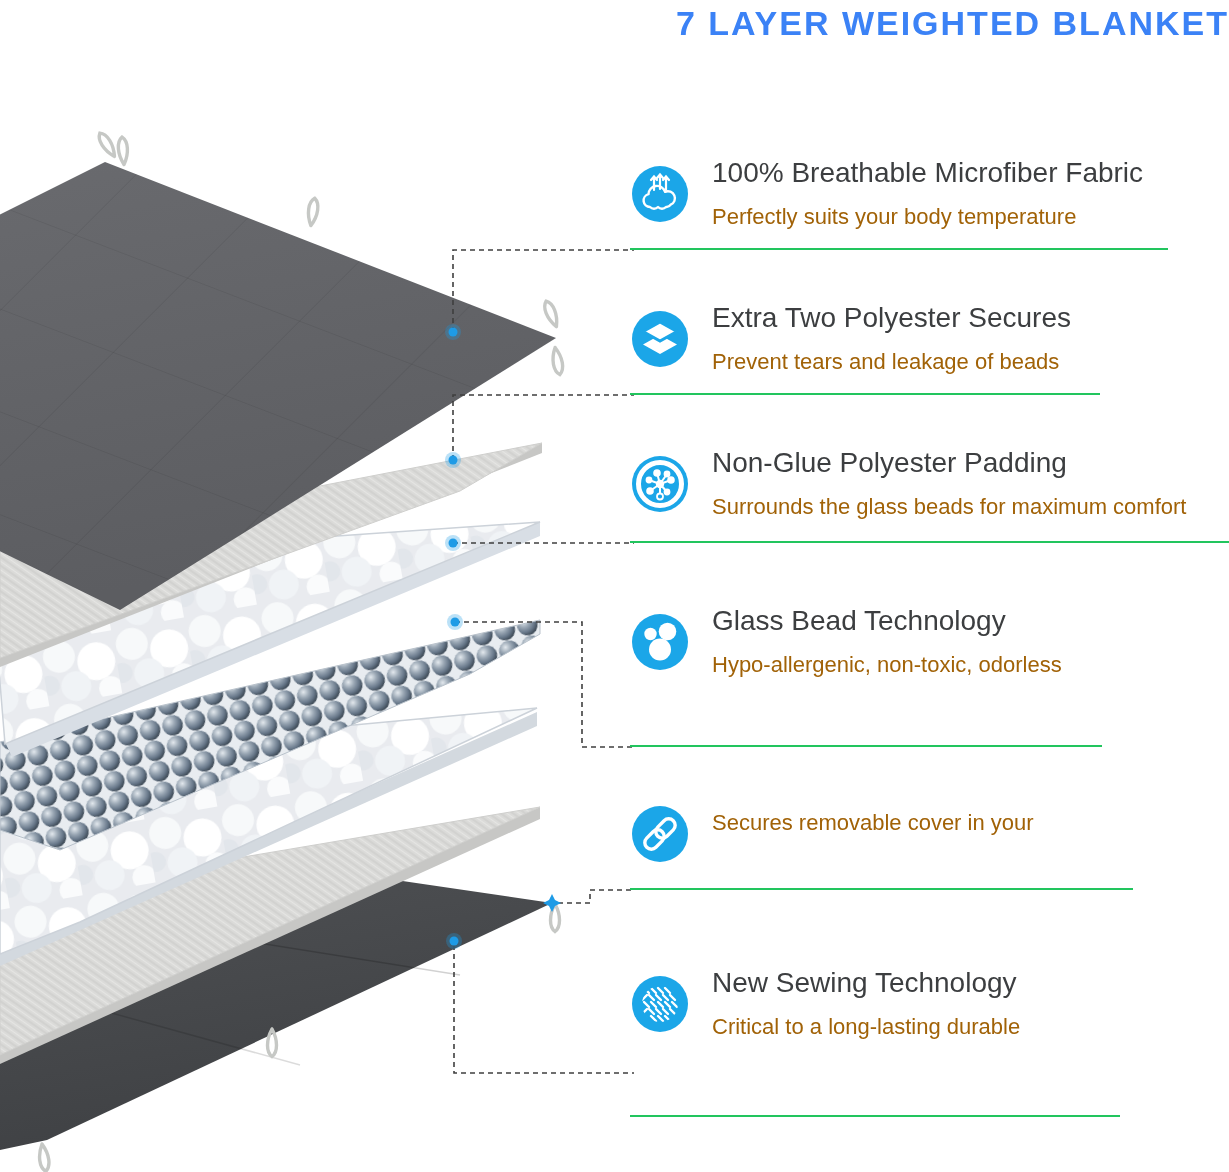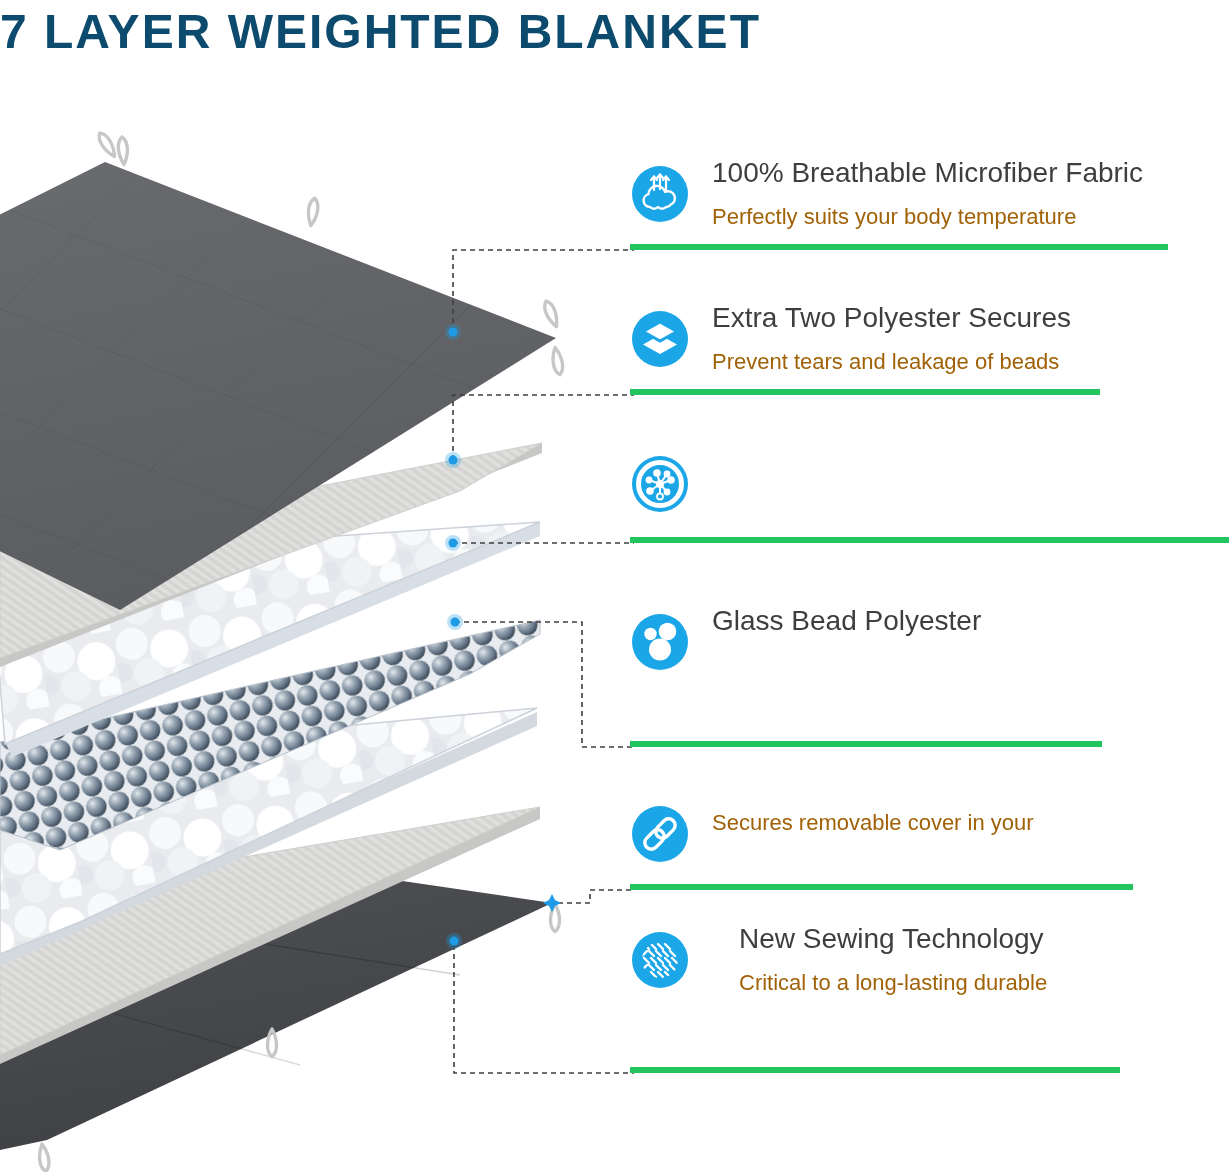--- a/index.html
+++ b/index.html
@@ -1,41 +1,41 @@
 <!DOCTYPE html>
 <html><head>
 <meta charset="utf-8">
 <style>
   html,body{margin:0;padding:0;}
   body{
     width:1229px;height:1172px;position:relative;background:#ffffff;
     font-family:"Liberation Sans","DejaVu Sans",sans-serif;overflow:hidden;
   }
   .page-title{
-    position:absolute;top:4px;left:0;width:1229px;text-align:left;
-    font-size:48px;font-weight:700;letter-spacing:2px;color:#0c4a6e;
+    position:absolute;top:4px;left:0;width:1229px;text-align:right;
+    font-size:34px;font-weight:700;letter-spacing:2px;color:#3b82f6;
     white-space:nowrap;
   }
   .illustration-svg{position:absolute;top:0;left:0;}
   .feature{
     position:absolute;left:630px;display:flex;align-items:flex-start;
-    border-bottom:6px solid #22c55e;box-sizing:border-box;
+    border-bottom:2px solid #22c55e;box-sizing:border-box;
   }
   .feature .badge{flex:0 0 60px;margin-top:14px;}
   .feature .ftext{margin-left:22px;padding-top:6px;}
   .ftitle{font-size:28px;color:#3c3e40;font-weight:400;line-height:1.2;white-space:nowrap;}
   .fdesc{font-size:22px;color:#a16207;line-height:1.25;margin-top:13px;white-space:nowrap;}
   .fdesc + .fdesc{margin-top:24px;}
   
   #feature-0{top:150px;height:100px;width:538px;}
   #feature-1{top:295px;height:100px;width:470px;}
   #feature-2{top:440px;height:103px;width:599px;}
   #feature-3{top:598px;height:149px;width:472px;}
   #feature-4{top:790px;height:100px;width:503px;}
-  #feature-5{top:916px;height:157px;width:490px;gap:27px;}
+  #feature-5{top:960px;height:157px;width:490px;}
 </style>
 </head>
 <body>
 
 <div class="page-title">7 LAYER WEIGHTED BLANKET</div>
 
 <svg class="illustration-svg" width="1229" height="1172" viewBox="0 0 1229 1172" aria-hidden="true">
   <defs>
     <radialGradient id="beadGrad" cx="35%" cy="30%" r="80%">
       <stop offset="0%" stop-color="#e3e9ee"></stop>
@@ -199,31 +199,36 @@
         <circle cx="19" cy="26" r="2.4"></circle>
       <line x1="30" y1="30" x2="20" y2="37"></line>
         <circle cx="20" cy="37" r="2.8"></circle>
       <line x1="30" y1="30" x2="37" y2="38"></line>
         <circle cx="37" cy="38" r="2.4"></circle>
       <line x1="30" y1="30" x2="30" y2="41"></line>
       <circle cx="30" cy="42.5" r="3" fill="#1ba6e8" stroke-width="1.8"></circle>
       <circle cx="30" cy="30" r="4.2" stroke="none"></circle>
     </g>
   </svg>
+  <div class="ftext">
+    <div class="ftitle">Non-Glue Polyester Padding</div>
+    <div class="fdesc">Surrounds the glass beads for maximum comfort</div>
+  </div>
 </div>
 
 <div class="feature" id="feature-3">
   <svg class="badge" width="60" height="60" viewBox="0 0 60 60">
     <circle cx="30" cy="30" r="28" fill="#1ba6e8"></circle>
     <circle cx="20.5" cy="22" r="6.2" fill="#ffffff"></circle>
     <circle cx="37.5" cy="19.5" r="8.8" fill="#ffffff"></circle>
     <circle cx="30" cy="37.5" r="11" fill="#ffffff"></circle>
   </svg>
   <div class="ftext">
-    <div class="ftitle">Glass Bead Polyester</div>
+    <div class="ftitle">Glass Bead Technology</div>
+    <div class="fdesc">Hypo-allergenic, non-toxic, odorless</div>
   </div>
 </div>
 
 <div class="feature" id="feature-4">
   <svg class="badge" width="60" height="60" viewBox="0 0 60 60">
     <circle cx="30" cy="30" r="28" fill="#1ba6e8"></circle>
     <g fill="none" stroke="#ffffff" stroke-width="3.4">
       <rect x="-11" y="-6.5" width="22" height="13" rx="6.5" transform="translate(24.5,35.5) rotate(-45)"></rect>
       <rect x="-11" y="-6.5" width="22" height="13" rx="6.5" transform="translate(35.5,24.5) rotate(-45)"></rect>
     </g>

